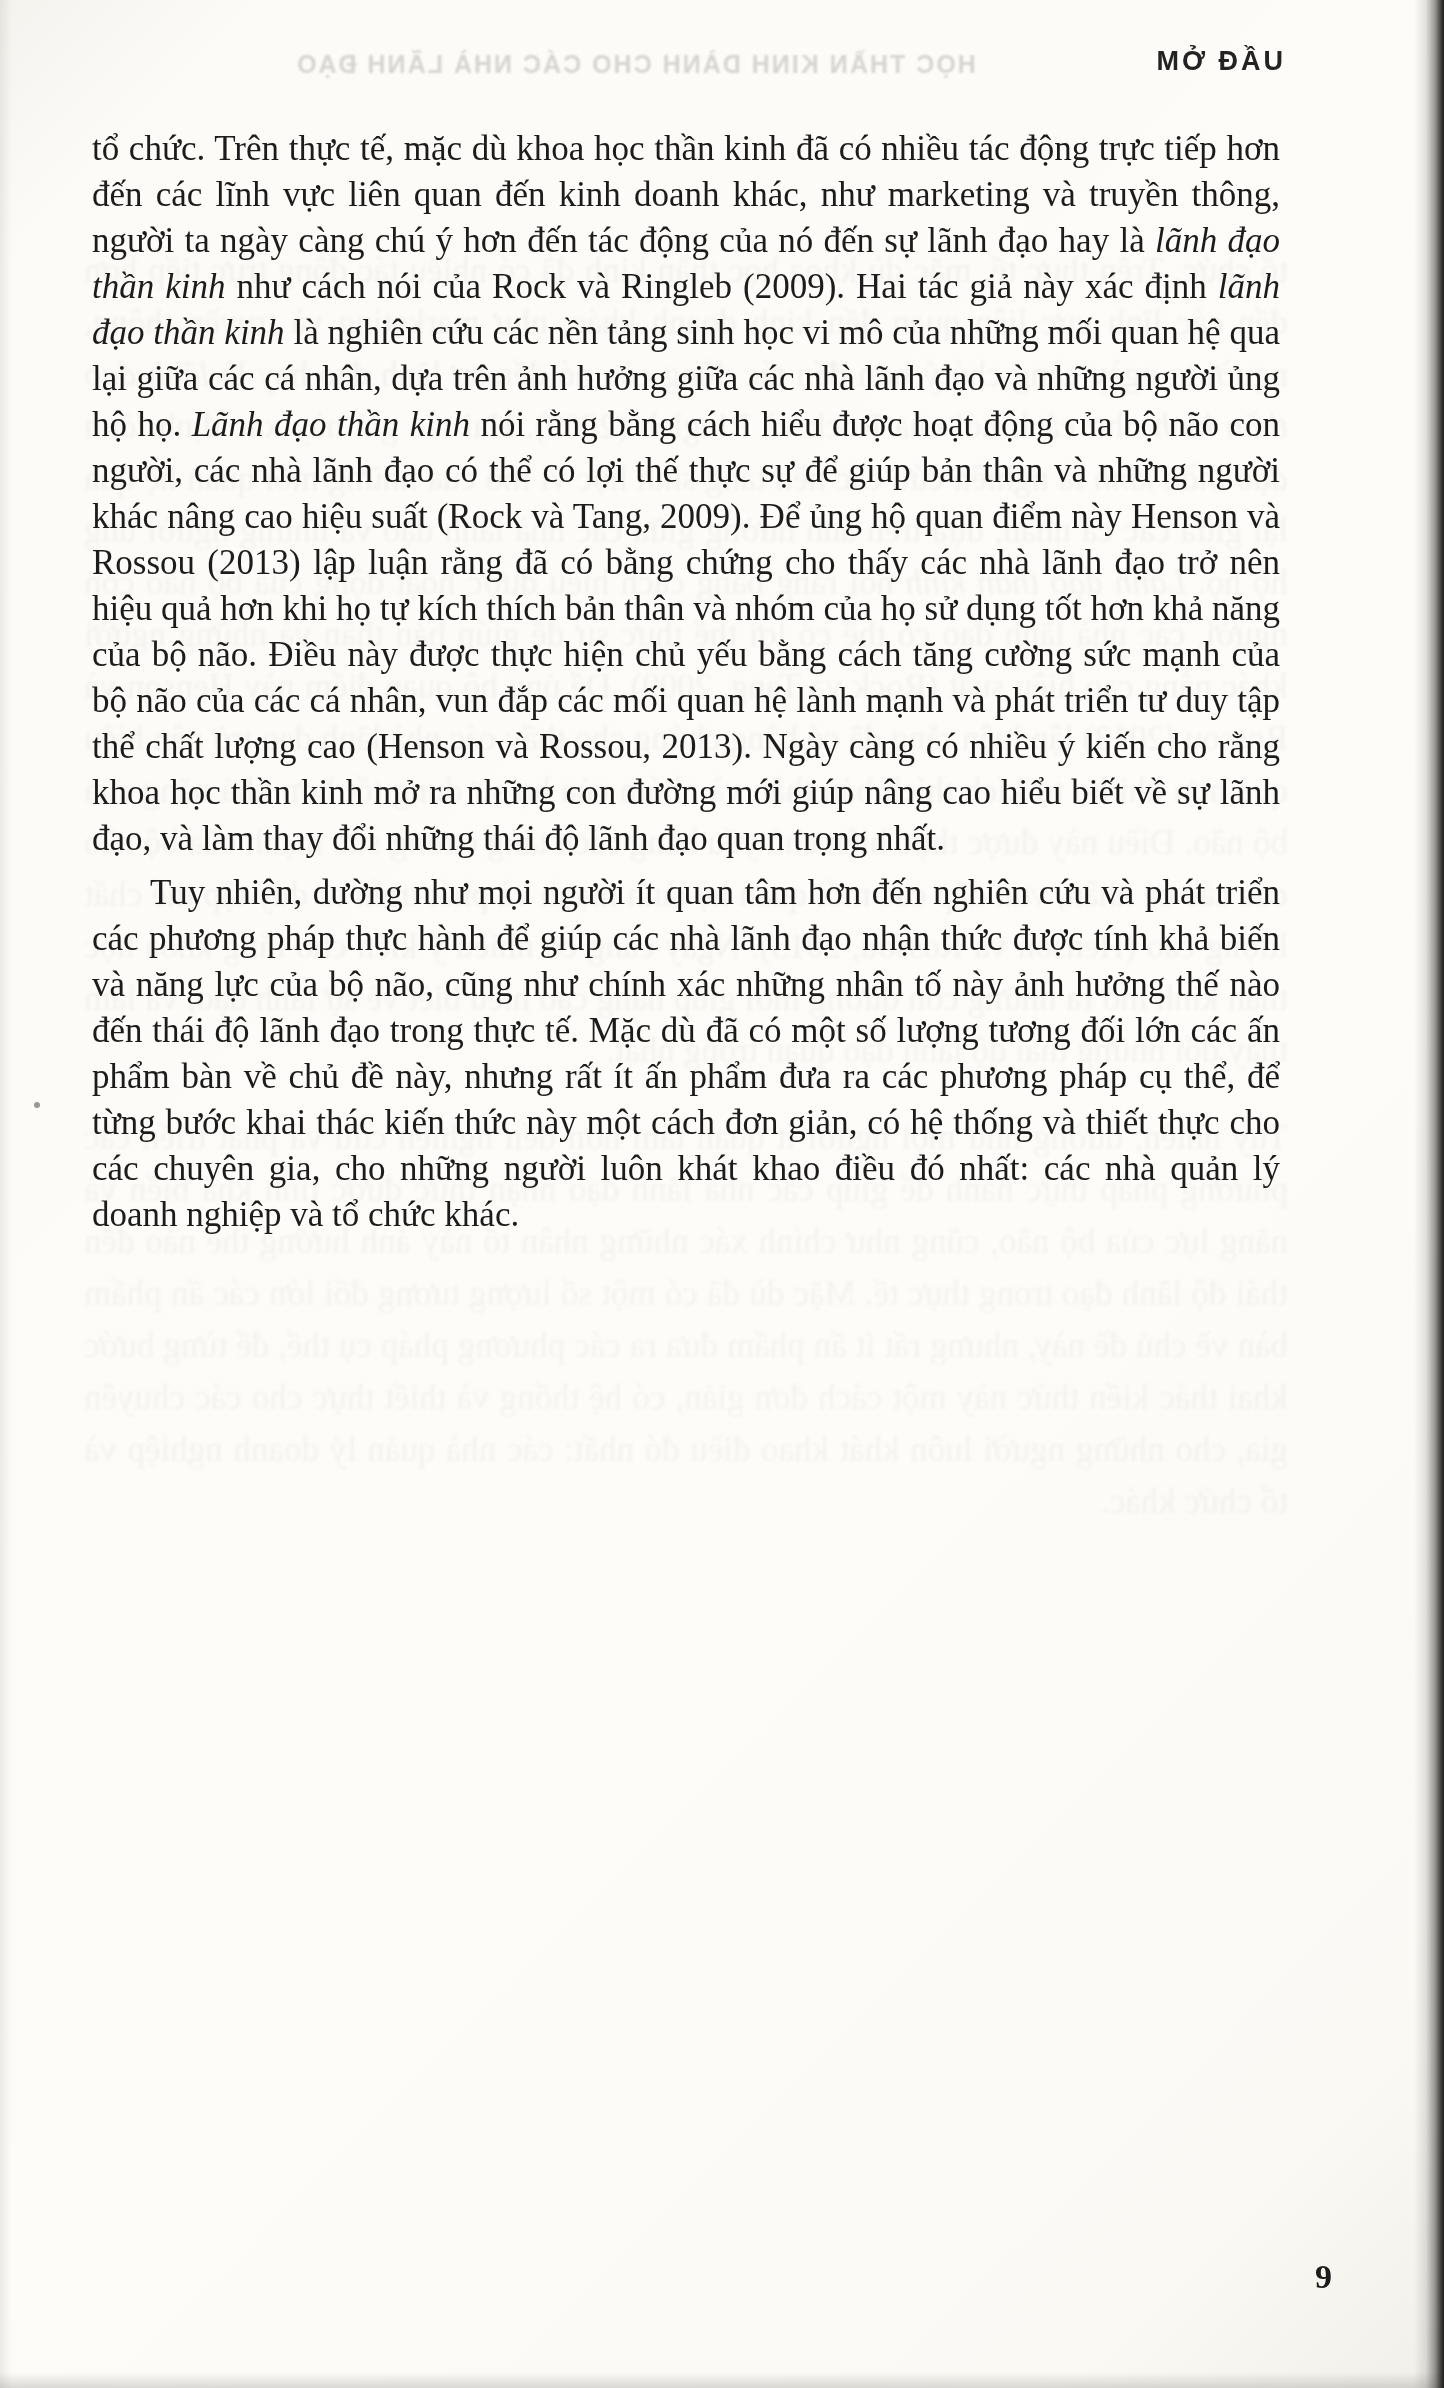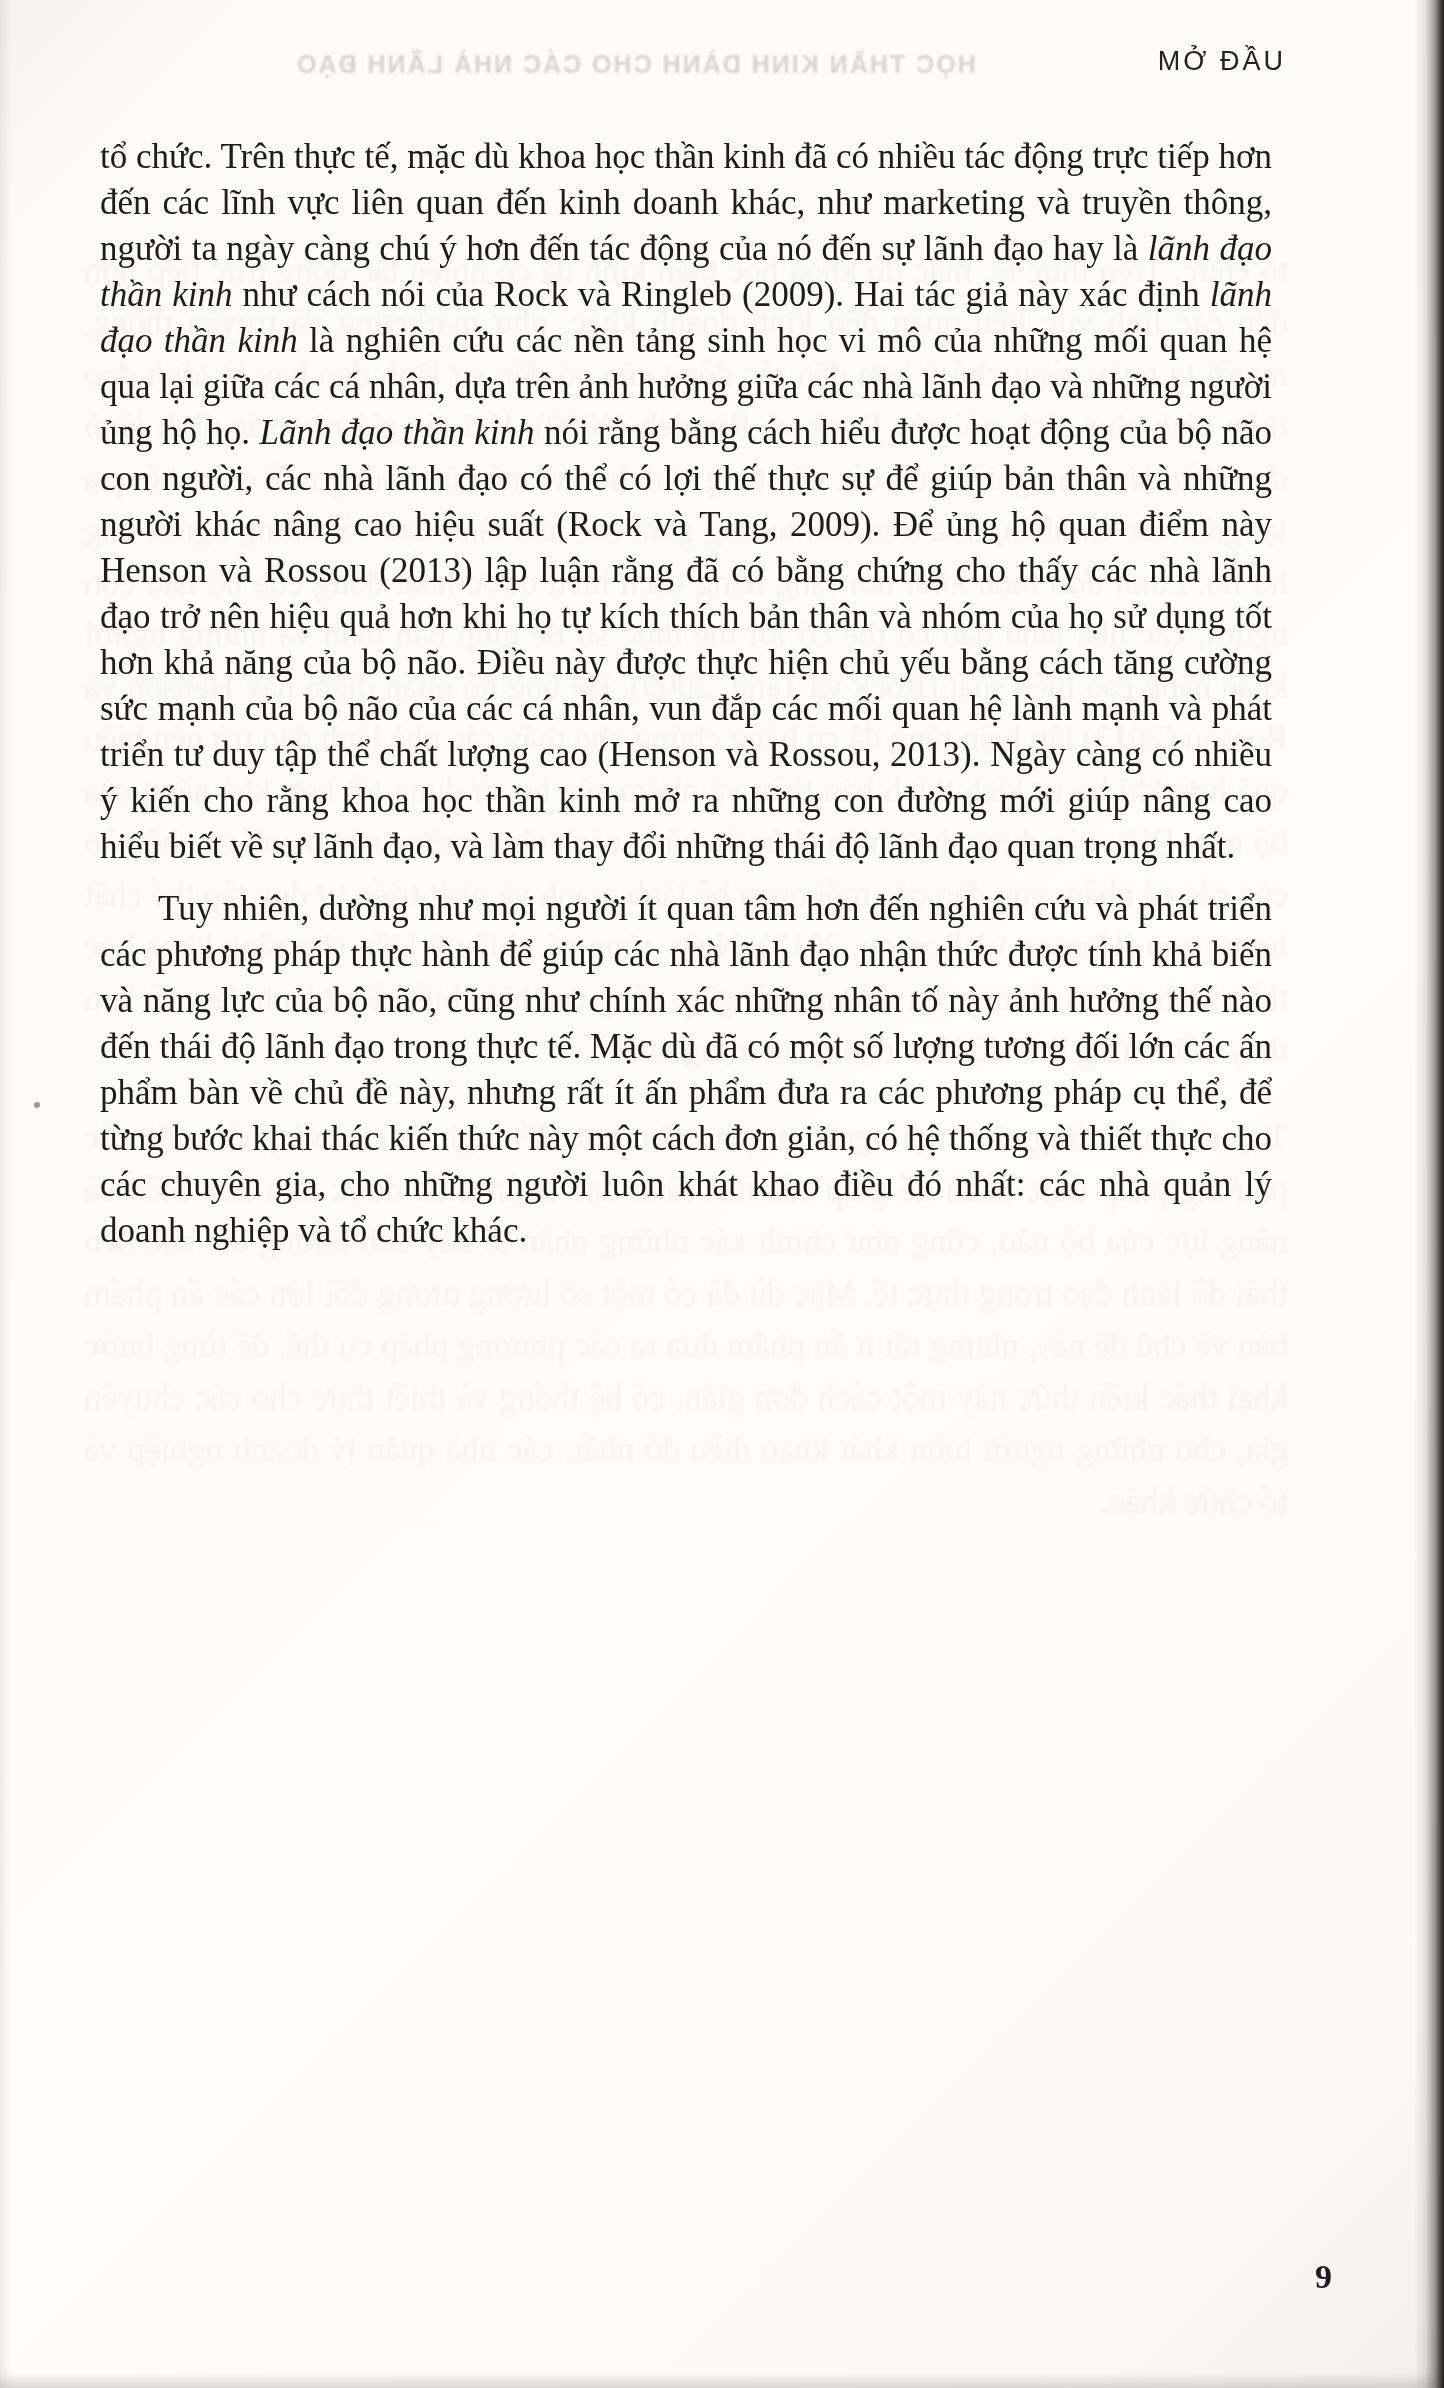--- a/index.html
+++ b/index.html
@@ -11,21 +11,21 @@
     overflow: hidden;
     background: linear-gradient(135deg, #f4f3ee 0%, #fcfbf7 7%, #fdfcf9 60%, #faf9f4 90%, #f1efe9 100%);
     font-family: "Liberation Serif", serif;
     color: #1c1c1c;
   }
   .running-head {
     position: absolute;
     top: 46px;
     right: 158px;
     font-family: "Liberation Sans", sans-serif;
-    font-weight: normal;
+    font-weight: bold;
     font-size: 27px;
     letter-spacing: 3px;
     color: #232323;
     white-space: nowrap;
   }
   .ghost-head {
     position: absolute;
     top: 50px;
     right: 468px;
     font-family: "Liberation Sans", sans-serif;
@@ -55,21 +55,21 @@
   .text-block {
     position: absolute;
     left: 84px;
     top: 118px;
     width: 1204px;
     font-size: 35px;
     line-height: 46px;
     text-align: justify;
     z-index: 2;
   }
-  .text-block p { margin: 16px; }
+  .text-block p { margin: 8px; }
   .text-block p.indent { text-indent: 58px; }
   .page-number {
     position: absolute;
     top: 2258px;
     right: 112px;
     font-size: 34px;
     font-weight: bold;
     color: #1c1c1c;
     z-index: 2;
   }

